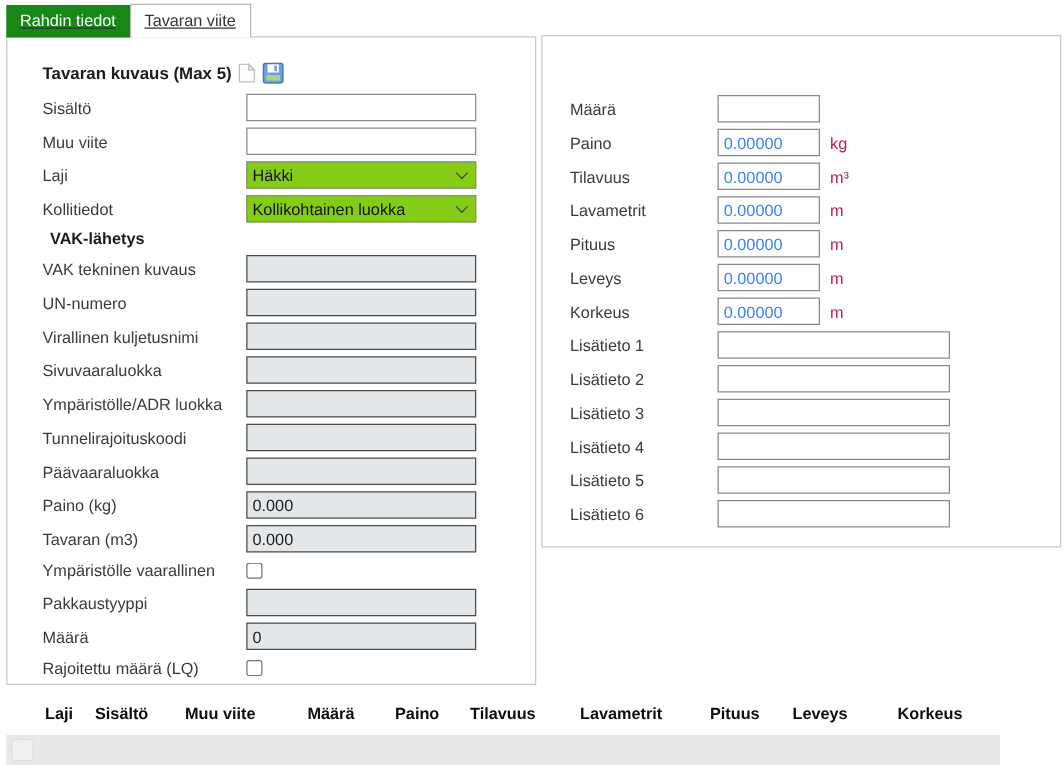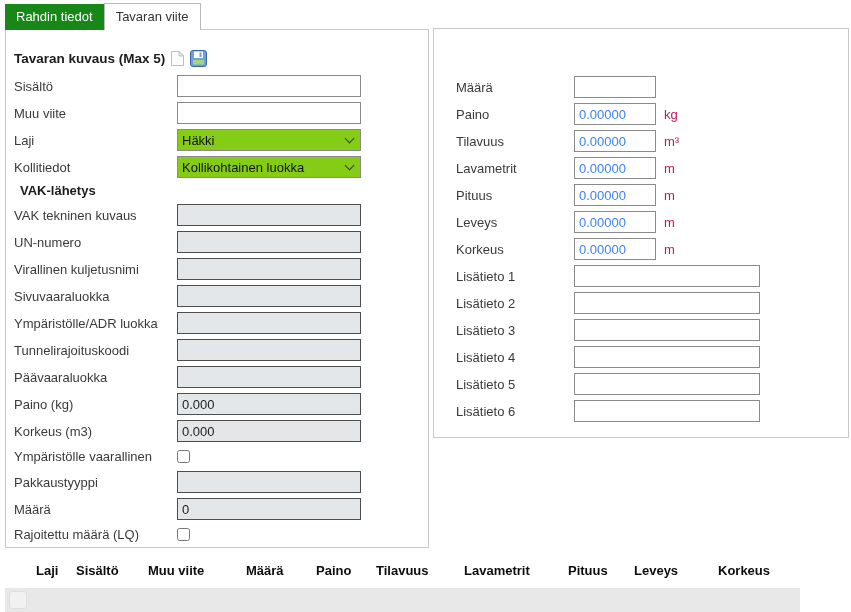--- a/index.html
+++ b/index.html
@@ -1,27 +1,27 @@
 <!DOCTYPE html>
 <html><head>
 <meta charset="utf-8">
 <style>
   html,body{margin:0;padding:0;background:#fff;}
   .page{position:relative;width:851px;height:612px;background:#fff;
         font-family:"Liberation Sans",sans-serif;font-size:13px;color:#333;overflow:hidden;}
 
   
-  .tabs{position:absolute;left:5px;top:3px;display:flex;align-items:center;z-index:3;}
+  .tabs{position:absolute;left:5px;top:3px;display:flex;align-items:center;z-index:3;text-decoration:underline;}
   .tab{height:26px;line-height:26px;padding:0 11px;box-sizing:border-box;cursor:pointer;white-space:nowrap;}
   .tab-green{background:#178717;color:#fff;}
   .tab-active{height:27px;background:#fff;color:#333;border:1px solid #b9b9b9;border-bottom:0;}
 
   
   .panel{position:absolute;background:#fff;border:1px solid #c9c9c9;box-sizing:border-box;}
-  .panel-left{left:5px;top:29px;width:424px;height:519px;padding:19px 0 0 8px;}
+  .panel-left{left:5px;top:29px;width:424px;height:519px;padding:19px 0 0 28px;}
   .panel-right{left:433px;top:28px;width:416px;height:410px;padding:47px 0 0 22px;}
 
   .panel-title{display:flex;align-items:center;gap:5px;font-weight:bold;font-size:13.5px;color:#1c1c1c;
                height:18px;margin-bottom:8px;}
   .icon-btn{display:inline-flex;align-items:center;cursor:pointer;}
 
   .row{display:flex;align-items:center;height:22px;margin-bottom:5px;}
   .row label{width:163px;flex:none;white-space:nowrap;color:#3a3a3a;}
   .row-r label{width:118px;}
 
@@ -129,21 +129,21 @@
     </div>
     <div class="row">
       <label>Päävaaraluokka</label>
       <input type="text" class="ctl dis" disabled="" value="" style="">
     </div>
     <div class="row">
       <label>Paino (kg)</label>
       <input type="text" class="ctl dis" disabled="" value="0.000" style="">
     </div>
     <div class="row">
-      <label>Korkeus (m3)</label>
+      <label>Tavaran (m3)</label>
       <input type="text" class="ctl dis" disabled="" value="0.000" style="">
     </div>
 
     <div class="row" style="height:18px;margin-bottom:6px;">
       <label>Ympäristölle vaarallinen</label>
       <input type="checkbox" class="cb" style="">
     </div>
 
     <div class="row">
       <label>Pakkaustyyppi</label>

